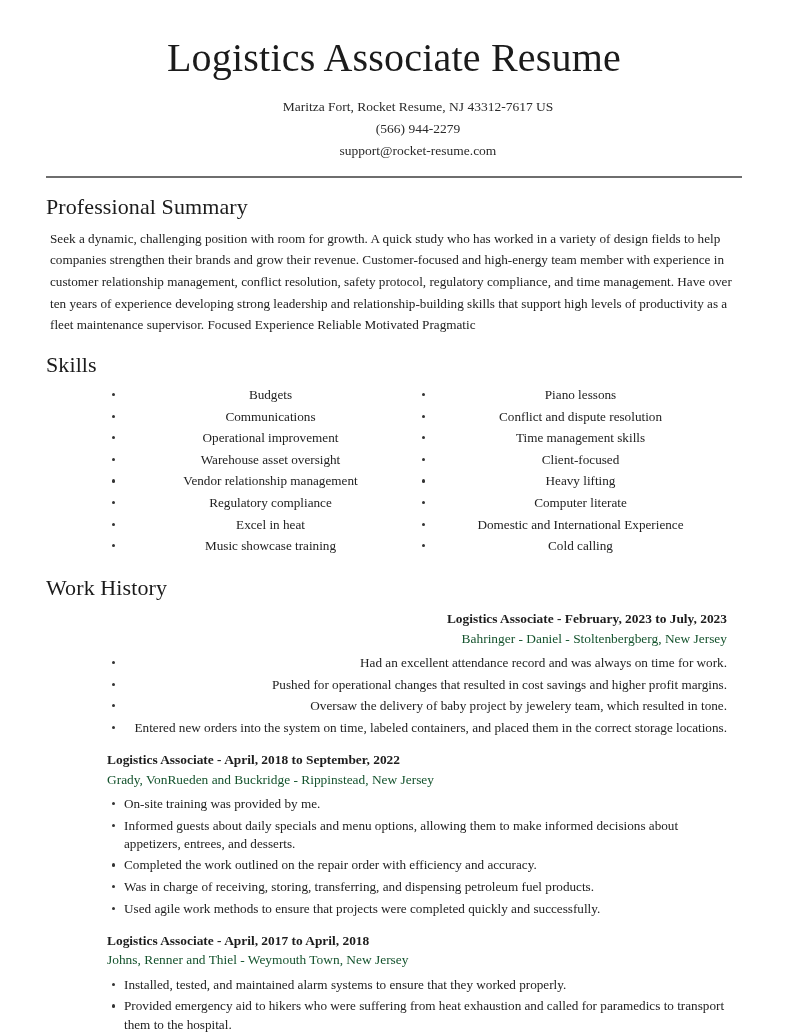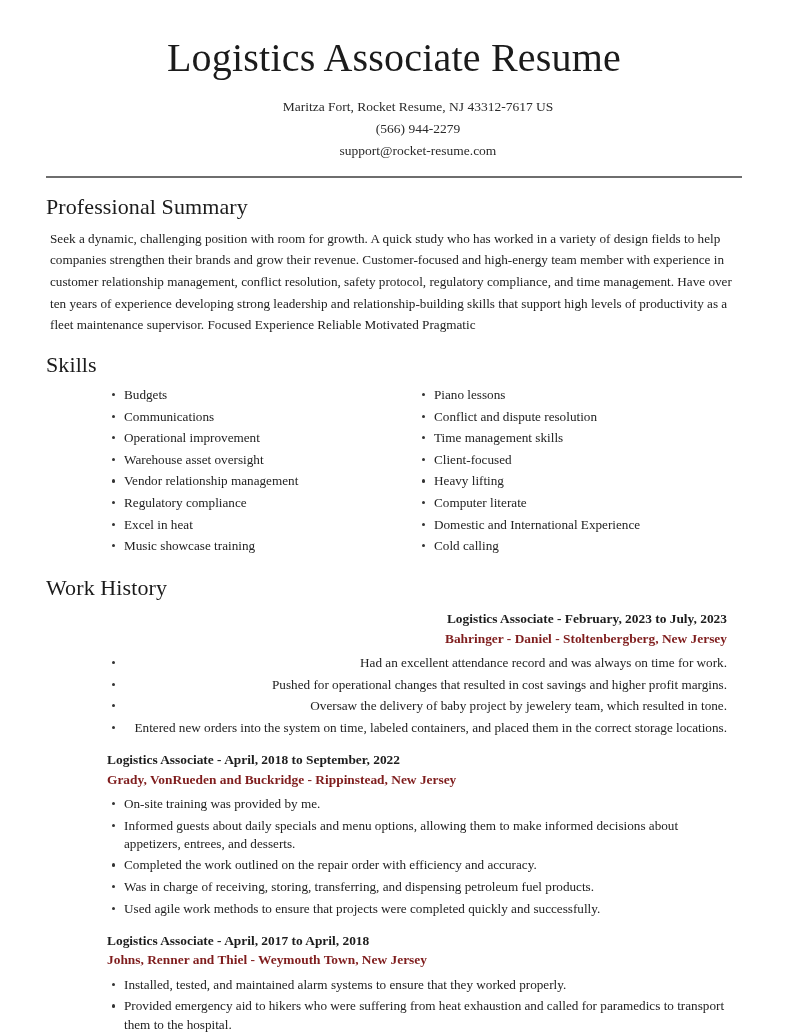--- a/index.html
+++ b/index.html
@@ -77,20 +77,21 @@
     text-align: left;
     margin: 4px;
   }
 
   
   .skills-wrap {
     display: flex;
     margin-left: 61px;
     margin-right: 15px;
     margin-top: 4px;
+    text-align: center;
   }
   .skills-col {
     width: 50%;
     box-sizing: border-box;
   }
   ul.bullets {
     list-style: none;
     margin: 0;
     padding: 0;
   }
@@ -125,23 +126,23 @@
   }
   .job-title {
     font-size: 13.4px;
     font-weight: 600;
     line-height: 1.45;
     color: #1d1d1d;
     margin: 0;
   }
   .job-company {
     font-size: 13.4px;
-    font-weight: 700;
+    font-weight: 400;
     line-height: 1.45;
-    color: #7f1d1d;
+    color: #14532d;
     margin: 0 0 6px 0;
   }
   .job ul.bullets > li {
     line-height: 1.38;
     margin-bottom: 3.4px;
   }
 </style>
 </head>
 <body>
 

